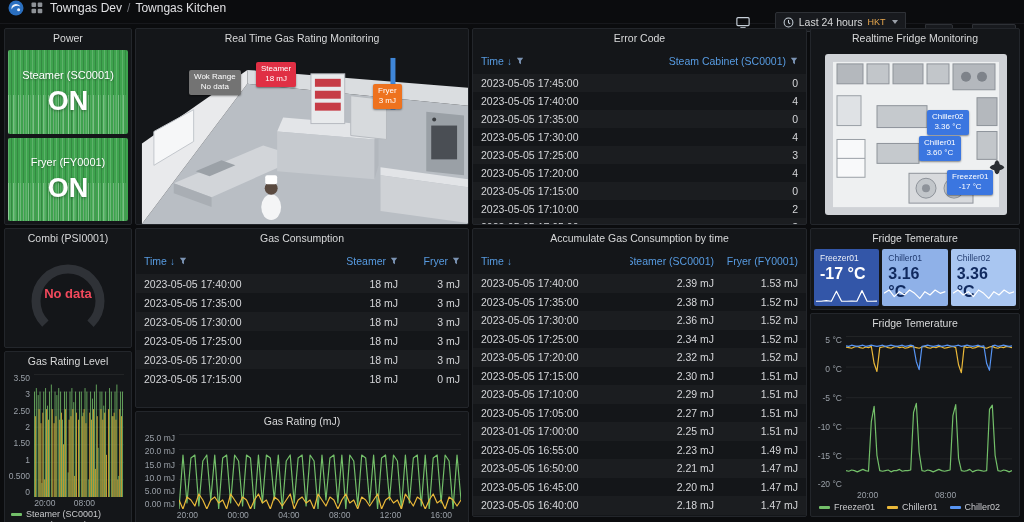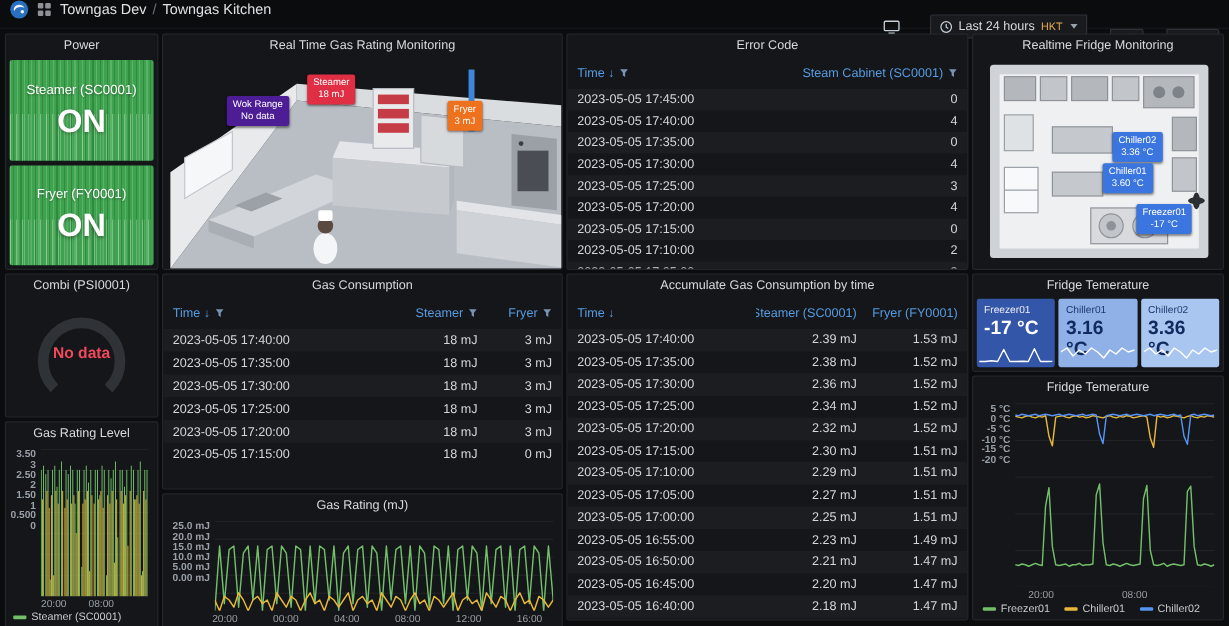--- a/index.html
+++ b/index.html
@@ -43,22 +43,22 @@
     background-image:repeating-linear-gradient(90deg,rgba(255,255,255,.30) 0 1px,transparent 1px 2px,
     rgba(255,255,255,.10) 2px 3px,transparent 3px 5px);}
   .pt-label{position:relative;z-index:2;font-size:11px;color:#fff;text-shadow:0 1px 2px rgba(0,0,0,.35);}
   .pt-value{position:relative;z-index:2;font-size:27px;line-height:1;font-weight:700;color:#fff;
     text-shadow:0 1px 3px rgba(0,0,0,.35);}
   
   .gaugewrap{flex:1;display:flex;align-items:center;justify-content:center;position:relative;}
   .gauge-status{position:absolute;left:0;right:0;top:38px;text-align:center;font-size:13px;font-weight:700;}
   
   .chartrow{flex:1;display:flex;min-height:0;padding:3px 7px 0 2px;}
-  .yaxis{flex:none;display:flex;flex-direction:column;justify-content:flex-start;align-items:flex-end;
-    font-size:8.5px;color:#9aa0a8;padding:0 4px 12px 2px;line-height:1;font-weight:bold;}
+  .yaxis{flex:none;display:flex;flex-direction:column;justify-content:space-between;align-items:flex-end;
+    font-size:8.5px;color:#9aa0a8;padding:0 4px 12px 2px;line-height:1;}
   .lvl .yaxis{width:27px}.mj .yaxis{width:41px}.fr .yaxis{width:33px}
   .plotcol{flex:1;display:flex;flex-direction:column;min-width:0;}
   .plotarea{flex:1;position:relative;min-height:0;
     background-image:linear-gradient(rgba(255,255,255,.06) 1px,transparent 1px);background-size:100% 20%;}
   .plotarea.grid8{background-size:100% 14.2857%;}
   svg.plot{position:absolute;inset:0;width:100%;height:100%;display:block;}
   .xaxis{flex:none;position:relative;height:12px;font-size:8.5px;color:#9aa0a8;}
   .xt{position:absolute;top:1px;transform:translateX(-50%);white-space:nowrap;}
   .legend{display:flex;gap:12px;align-items:center;padding:1px 8px 4px;font-size:9px;color:#c8c9cc;flex:none;flex-wrap:wrap;}
   .legend.col2{flex-direction:column;align-items:flex-start;gap:1px;padding:0 6px 4px;}
@@ -331,21 +331,21 @@
           <polygon points="216,48 252,52 252,92 216,88" fill="#d7dadd" stroke="#b6bac0"></polygon>
           <polygon points="292,64 330,68 330,128 292,124" fill="#9aa0a6"></polygon>
           <rect x="297" y="78" width="26" height="34" fill="#4a4e54"></rect>
           <circle cx="300" cy="72" r="2" fill="#3a3d41"></circle>
           <polygon points="246,128 334,140 334,132 246,120" fill="#e2e4e7"></polygon>
           <polygon points="246,128 334,140 334,176 246,164" fill="#cfd2d6"></polygon>
           <ellipse cx="136" cy="160" rx="10" ry="13" fill="#f4f5f6"></ellipse>
           <circle cx="136" cy="141" r="6.5" fill="#5a4a40"></circle>
           <rect x="130" y="128" width="12" height="9" rx="2" fill="#ffffff"></rect>
         </svg>
-        <div class="badge" style="left: 53px; top: 32px; background: #4c1d95;">
+        <div class="badge" style="left: 53px; top: 22px; background: #737373;">
           <span class="bname">Wok Range</span>
           <span class="bval">No data</span>
         </div>
         <div class="badge" style="left: 120px; top: 14px; background: rgb(224, 47, 68);">
           <span class="bname">Steamer</span>
           <span class="bval">18 mJ</span>
         </div>
         <div class="badge" style="left: 237px; top: 36px; background: rgb(238, 114, 30);">
           <span class="bname">Fryer</span>
           <span class="bval">3 mJ</span>
@@ -566,21 +566,21 @@
               <div class="tcell">2023-05-05 17:10:00</div>
               <div class="tcell num">2.29 mJ</div>
               <div class="tcell num">1.51 mJ</div>
             </div>
             <div class="trow">
               <div class="tcell">2023-05-05 17:05:00</div>
               <div class="tcell num">2.27 mJ</div>
               <div class="tcell num">1.51 mJ</div>
             </div>
             <div class="trow">
-              <div class="tcell">2023-05-05 17:00:00</div>
+              <div class="tcell">2023-01-05 17:00:00</div>
               <div class="tcell num">2.25 mJ</div>
               <div class="tcell num">1.51 mJ</div>
             </div>
             <div class="trow">
               <div class="tcell">2023-05-05 16:55:00</div>
               <div class="tcell num">2.23 mJ</div>
               <div class="tcell num">1.49 mJ</div>
             </div>
             <div class="trow">
               <div class="tcell">2023-05-05 16:50:00</div>

